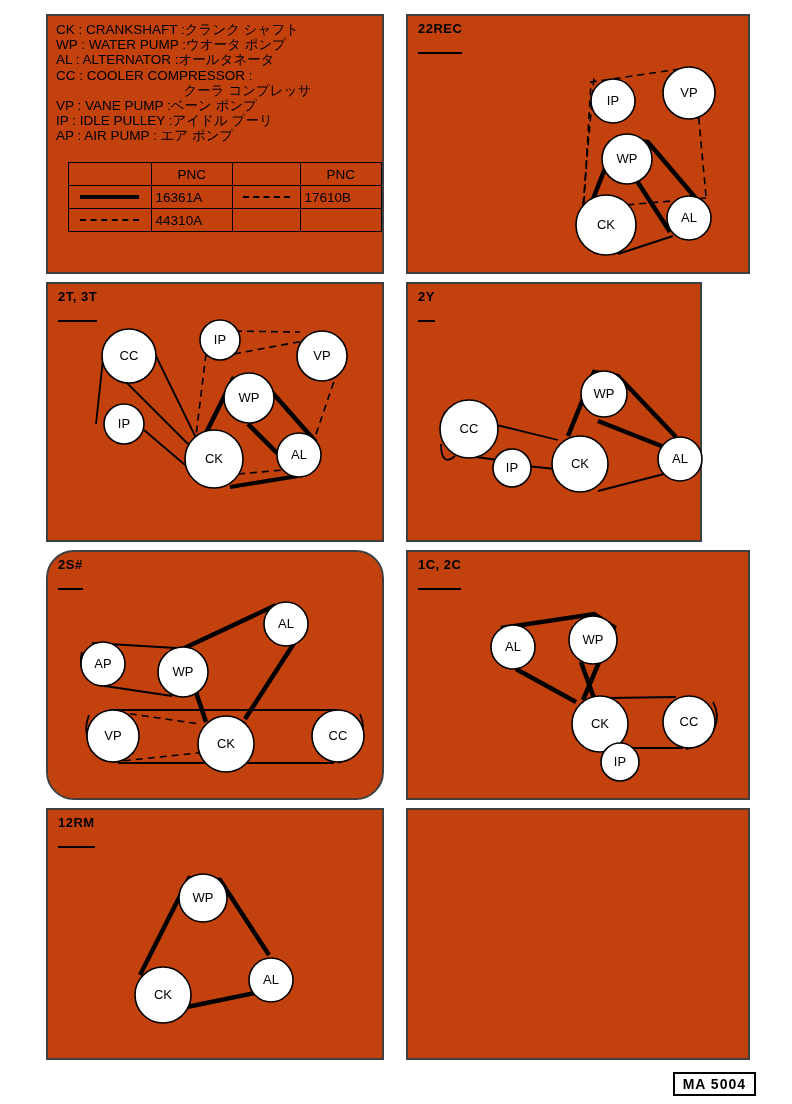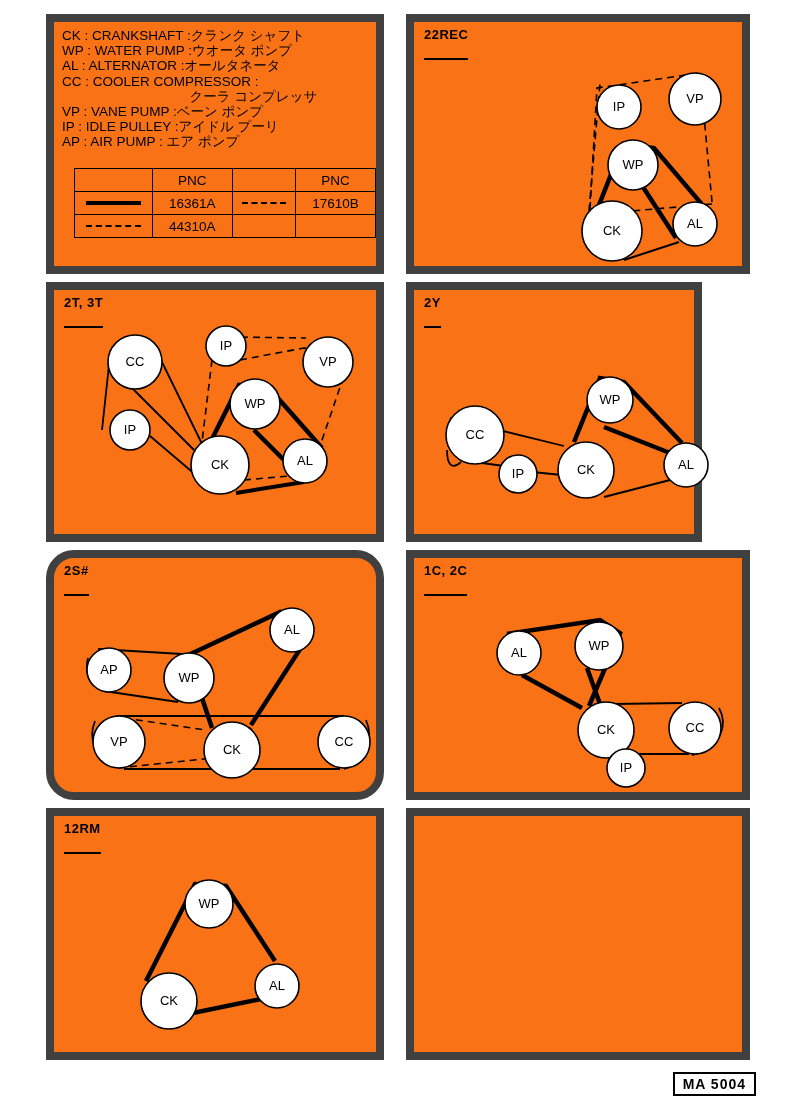--- a/index.html
+++ b/index.html
@@ -15,22 +15,22 @@
     color: #000;
   }
   .page {
     position: absolute;
     left: 0; top: 0;
     width: 792px;
     height: 1104px;
   }
   .panel {
     position: absolute;
-    border: 8px solid #404040;
-    background: #f97316;
+    border: 2px solid #404040;
+    background: #c2410c;
     box-sizing: border-box;
   }
   .panel-title {
     position: absolute;
     left: 10px;
     top: 6px;
     font-size: 13px;
     font-weight: bold;
     letter-spacing: 0.5px;
     border-bottom: 2px solid #000;
@@ -51,21 +51,20 @@
     position: absolute;
     left: 20px;
     top: 146px;
     border-collapse: collapse;
     font-size: 13.5px;
   }
   table.pnc td {
     border: 1.5px solid #000;
     height: 22px;
     padding: 0 4px;
-    text-align: center;
     vertical-align: middle;
   }
   td.c-sample { width: 78px; padding: 0; }
   td.c-pnc { width: 74px; text-align: left; padding-left: 6px; }
   td.c-sample2 { width: 62px; padding: 0; }
   td.c-pnc2 { width: 74px; text-align: left; padding-left: 6px; }
   .hdr { font-weight: normal; }
   .sample-box {
     position: relative;
     width: 100%;

